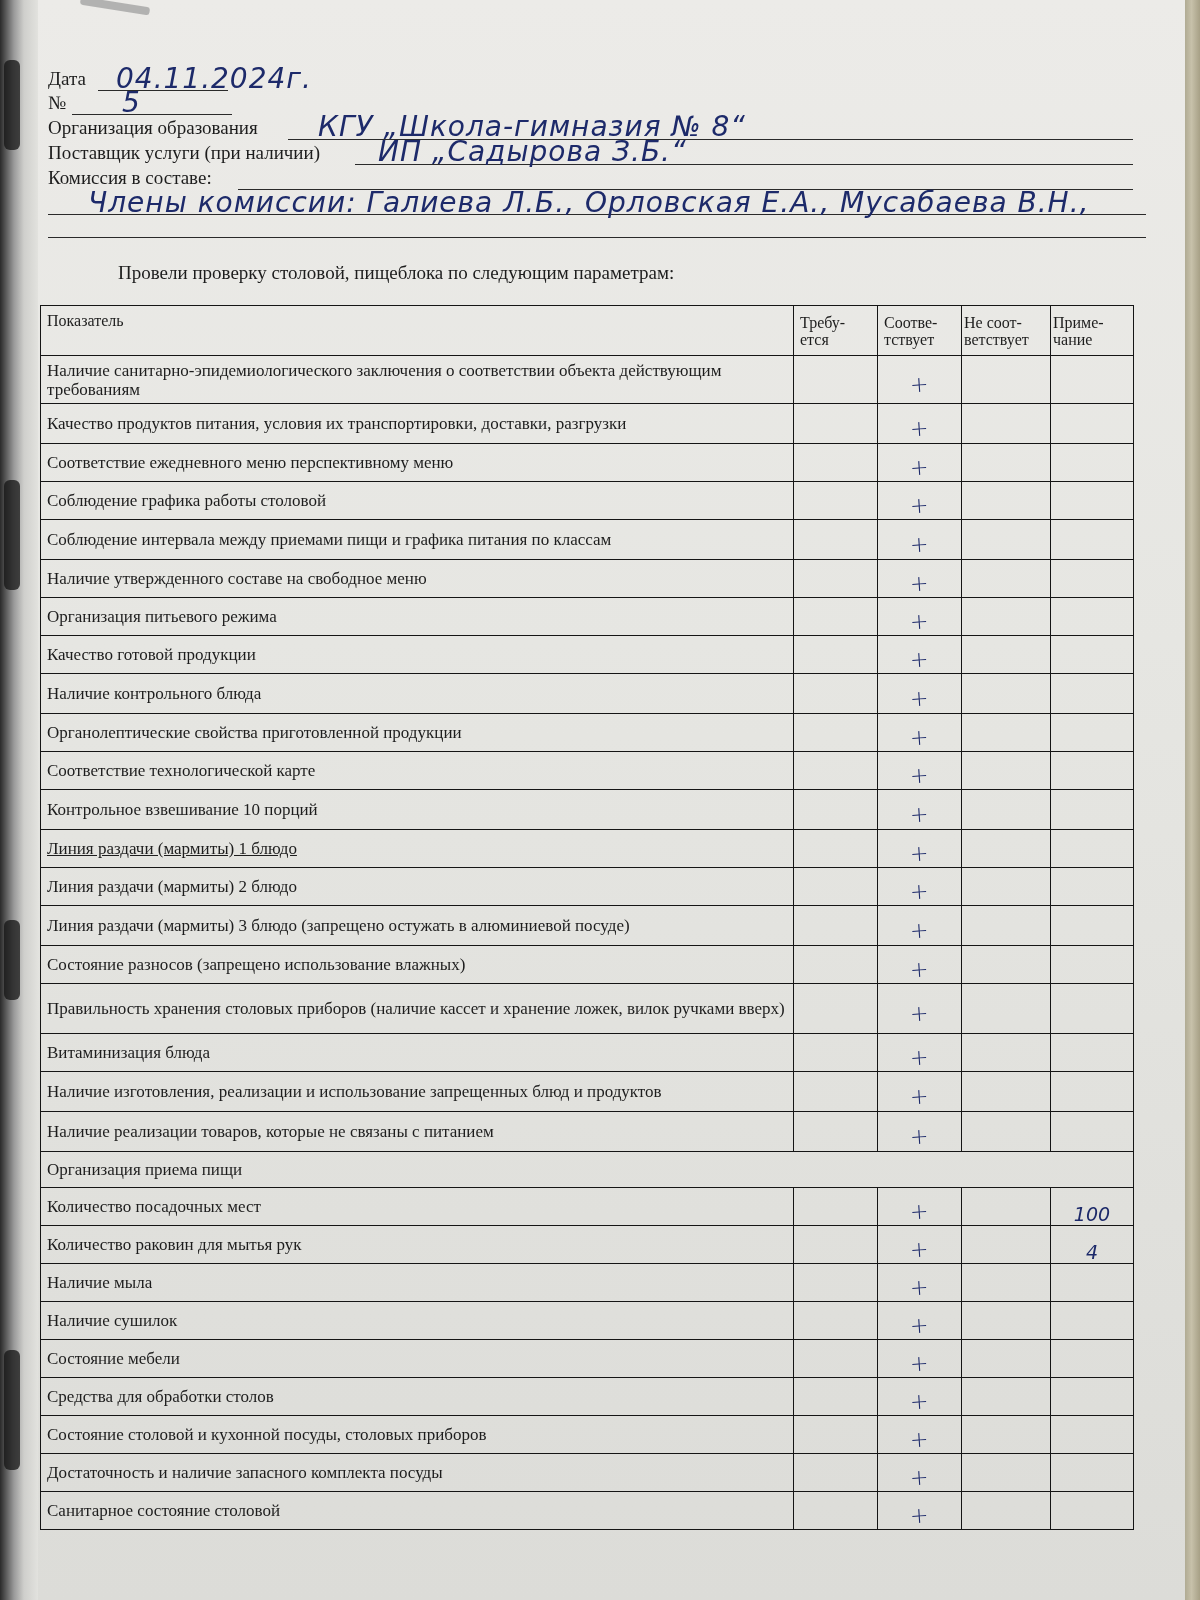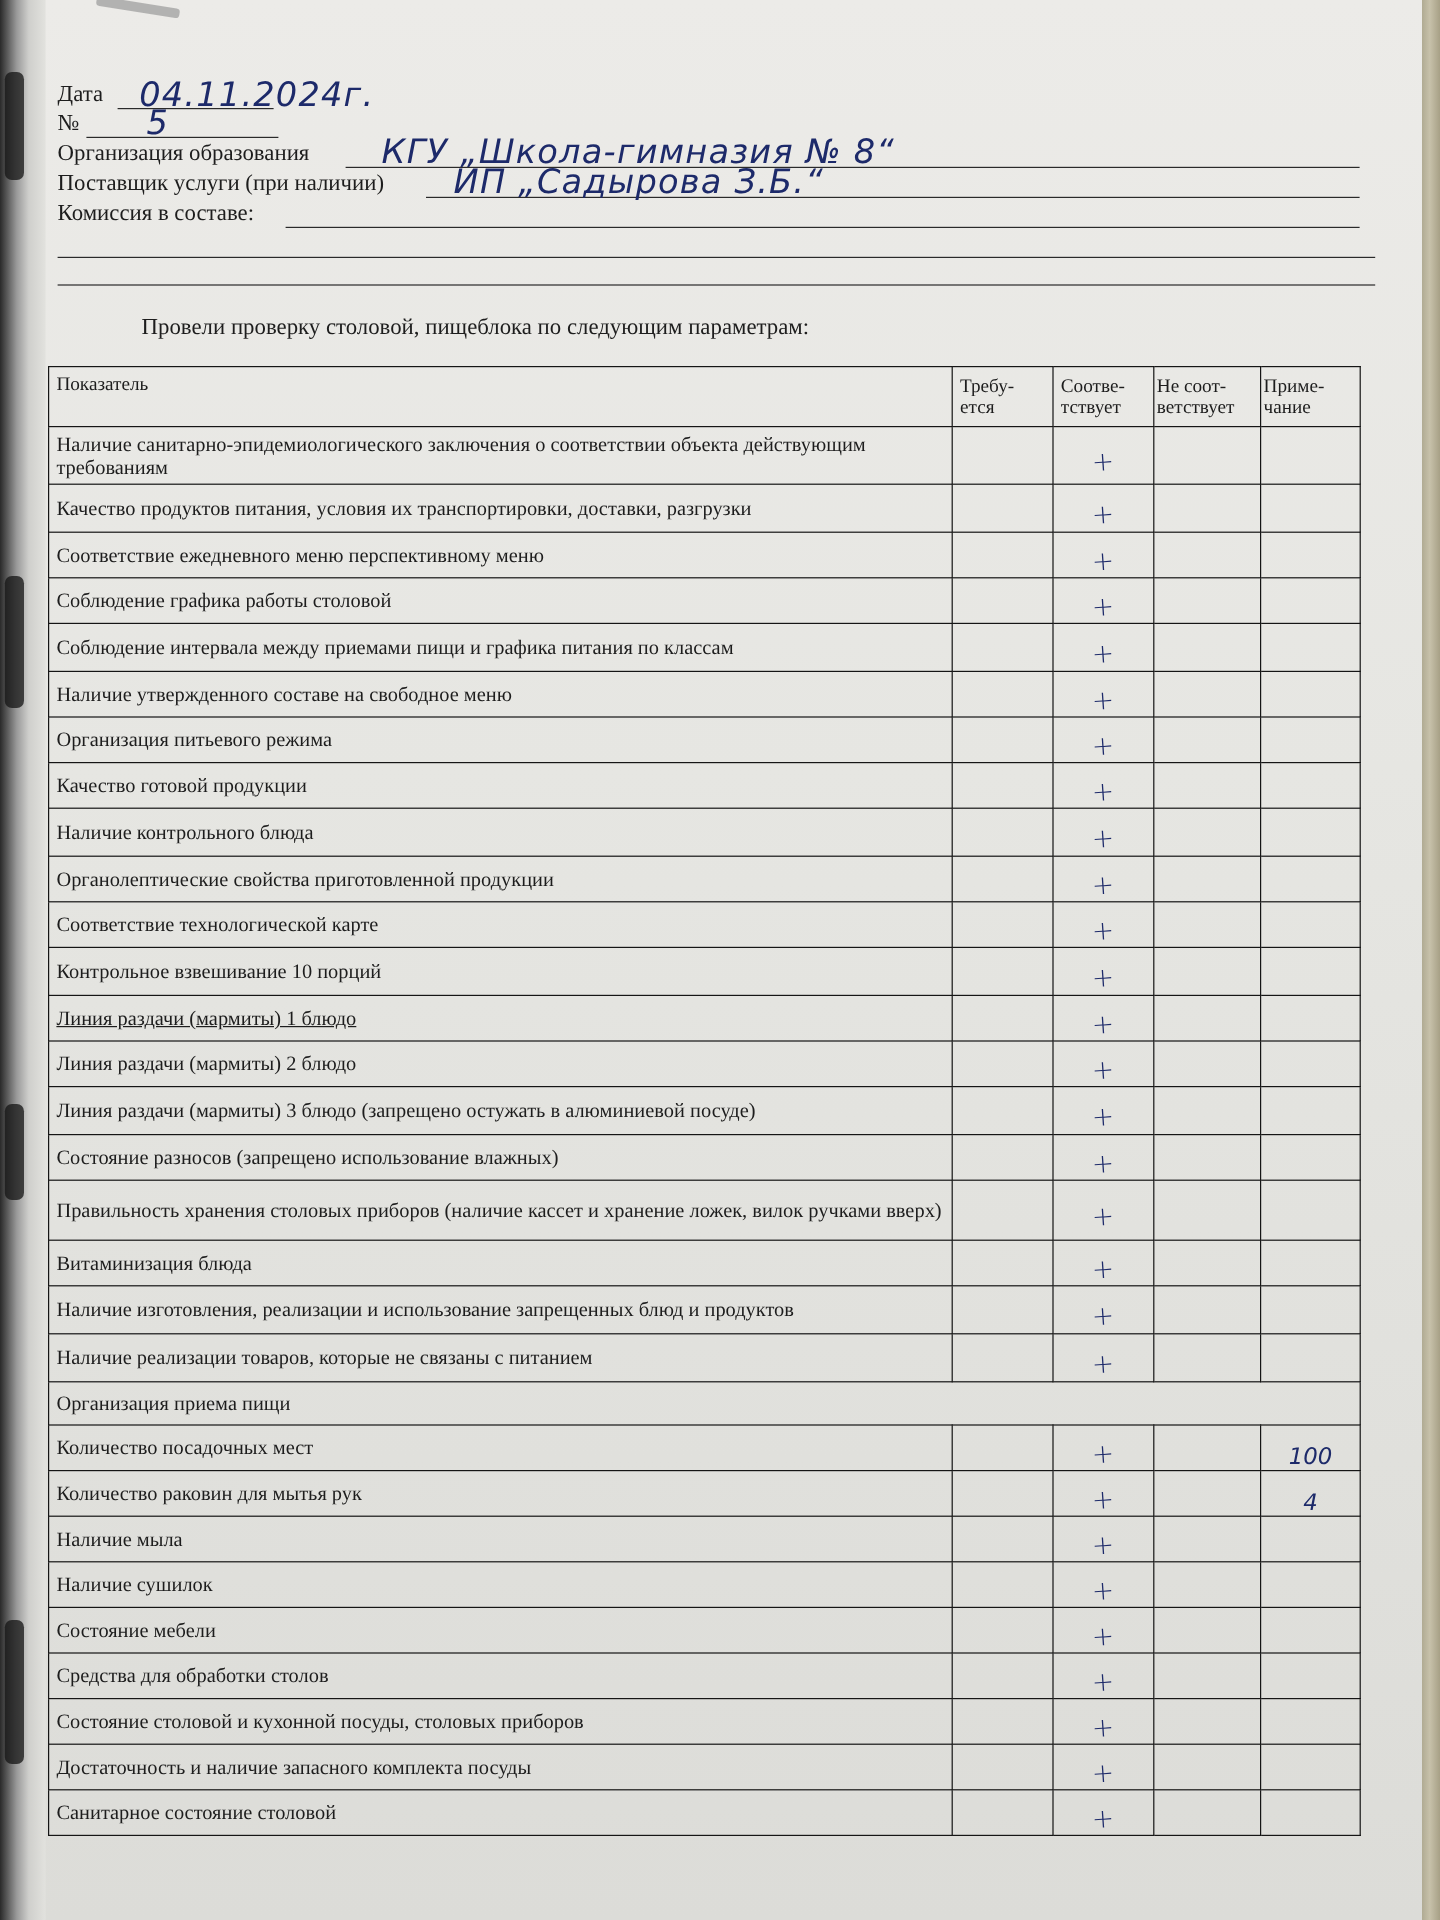--- a/index.html
+++ b/index.html
@@ -90,20 +90,21 @@
   <div class="hand" style="left:318px;top:110px">КГУ „Школа-гимназия № 8“</div>
 
   <div class="field-line" style="top:142px">Поставщик услуги (при наличии)</div>
   <div class="fill-line" style="left:355px;top:142px;width:778px"></div>
   <div class="hand" style="left:378px;top:135px">ИП „Садырова З.Б.“</div>
 
   <div class="field-line" style="top:167px">Комиссия в составе:</div>
   <div class="fill-line" style="left:238px;top:167px;width:895px"></div>
 
   <div class="fill-line" style="left:48px;top:192px;width:1098px"></div>
+  <div class="hand" style="left:88px;top:186px">Члены комиссии: Галиева Л.Б., Орловская Е.А., Мусабаева В.Н.,</div>
 
   <div class="fill-line" style="left:48px;top:215px;width:1098px"></div>
 
   <div class="intro">Провели проверку столовой, пищеблока по следующим параметрам:</div>
 
   <table class="grid">
     <colgroup>
       <col style="width:753px">
       <col style="width:84px">
       <col style="width:84px">

